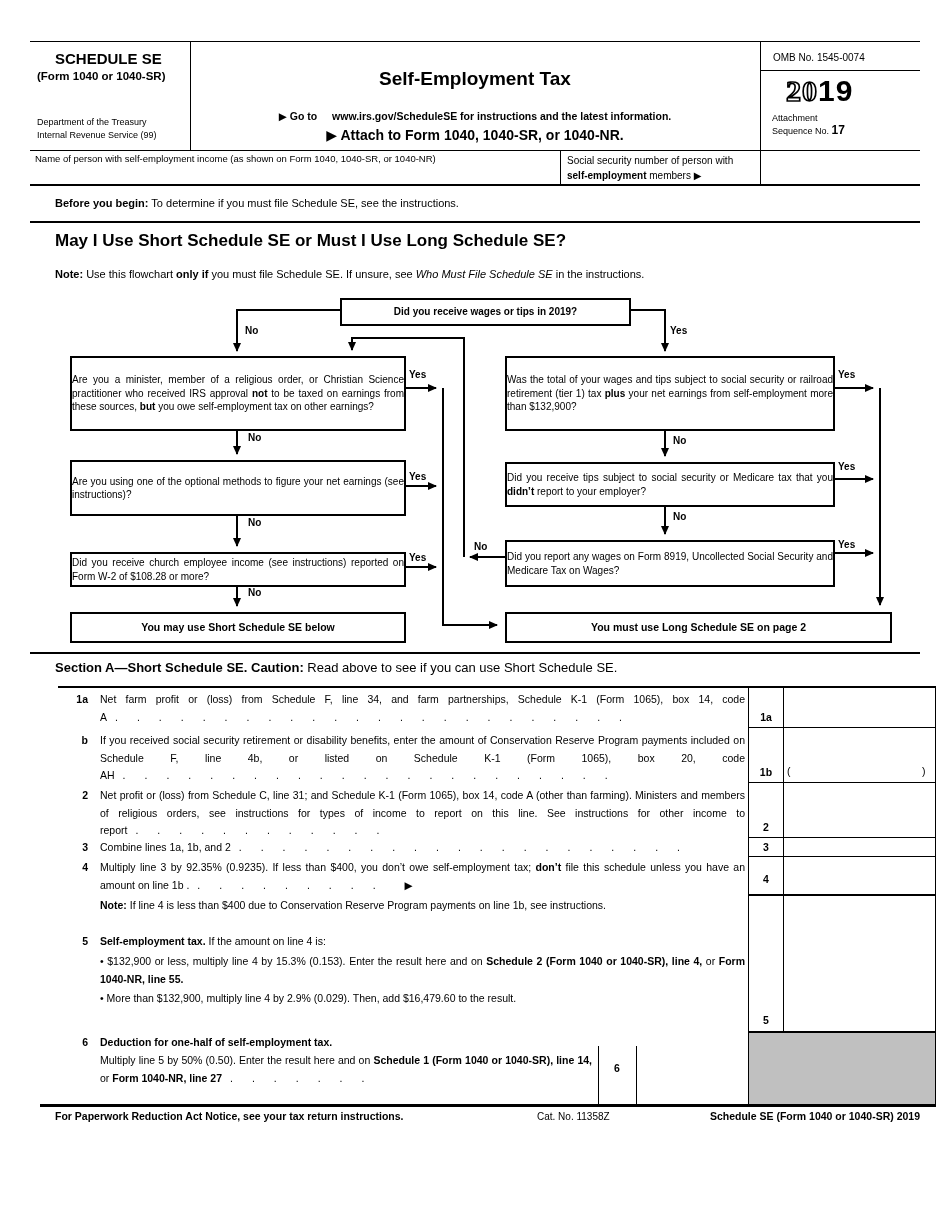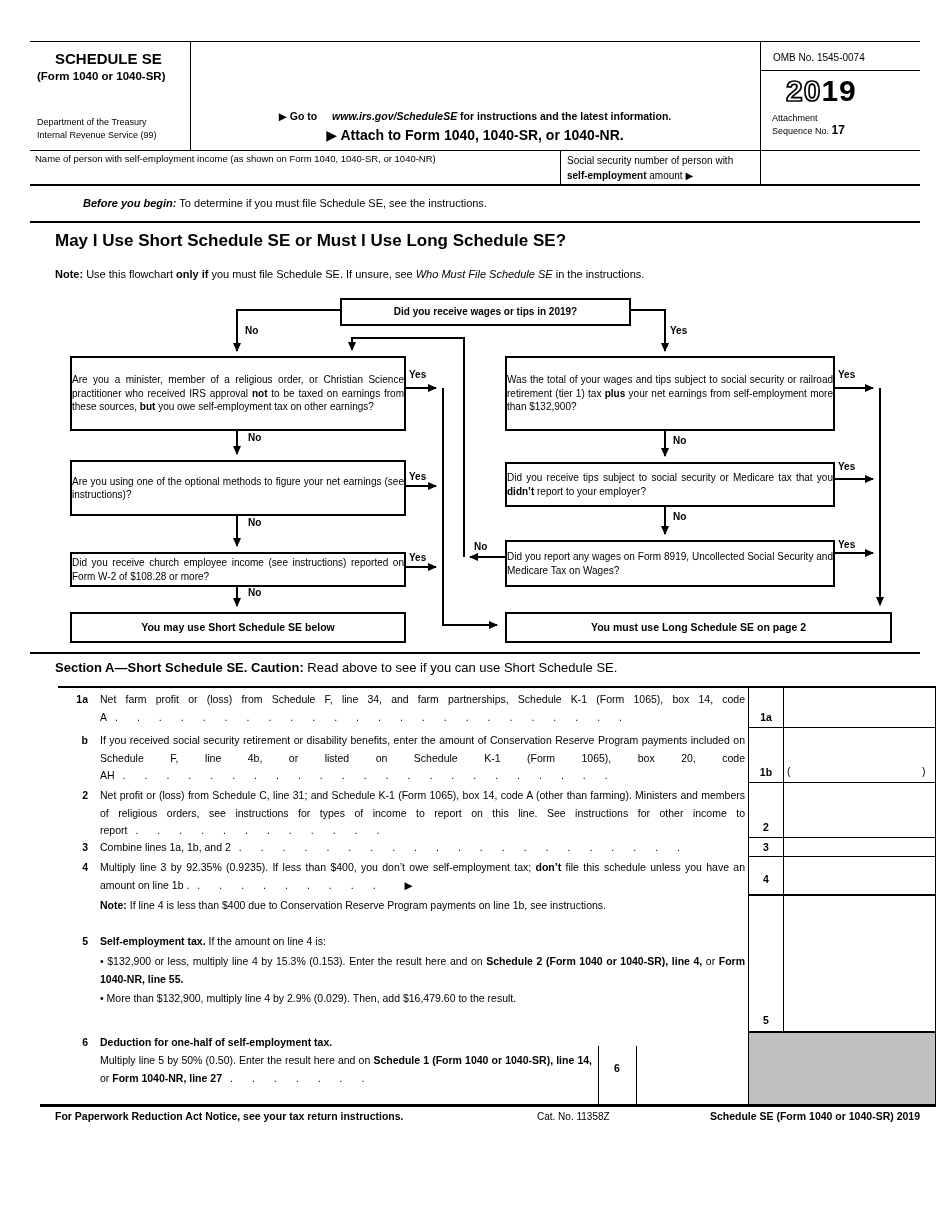--- a/index.html
+++ b/index.html
@@ -15,55 +15,56 @@
   .fc-box.center{font-weight:700;justify-content:center;}
   .fc-lbl{position:absolute;font-size:10px;font-weight:700;background:#fff;padding:0 2px;}
   .row-num{position:absolute;left:58px;width:30px;text-align:right;font-weight:700;
            font-size:10.5px;line-height:17.5px;}
   .row-desc{position:absolute;left:100px;width:645px;text-align:justify;
             font-size:10.5px;line-height:17.5px;overflow:hidden;}
   .cell-num{position:absolute;left:749px;width:34px;text-align:center;font-weight:700;
             font-size:10.5px;line-height:15px;}
   .leader{letter-spacing:19px;padding-left:8px;white-space:nowrap;}
   .small9{font-size:9px;line-height:12px;}
-  .yr20{color:#fff;-webkit-text-stroke:1.7px #000;font-weight:700;}
+  .yr20{color:#fff;-webkit-text-stroke:1.7px #000;font-weight:700;font-family:Liberation Serif, serif;}
   .yr19{font-weight:800;}
 </style>
 </head>
 <body>
 
 <div class="page">
 
   <div class="hline" style="left:30px;top:41px;width:890px;"></div>
   <div class="vline" style="left:190px;top:41px;height:109px;"></div>
   <div class="vline" style="left:760px;top:41px;height:144px;"></div>
 
   <div class="abs b" style="left:55px;top:50px;font-size:15px;">SCHEDULE SE</div>
   <div class="abs b" style="left:37px;top:70px;font-size:11.5px;">(Form 1040 or 1040-SR)</div>
   <div class="abs small9" style="left:37px;top:116px;">Department of the Treasury</div>
   <div class="abs small9" style="left:37px;top:129px;">Internal Revenue Service (99)</div>
 
-  <div class="abs" style="left:190px;top:110px;width:570px;text-align:center;font-size:10.5px;"><span style="font-weight: 700;">▶ Go to </span><span style="font-weight: 700; font-style: italic; padding-left: 12px;">www.irs.gov/ScheduleSE</span><span style="font-weight: 700;"> for instructions and the latest information.</span></div>
+  <div class="abs b" style="left:190px;top:68px;width:570px;text-align:center;font-size:19px;">Self-Employment Tax</div>
+  <div class="abs" style="left:190px;top:110px;width:570px;text-align:center;font-size:10.5px;"><span style="font-weight: 700;">▶ Go to </span><span style="font-weight: 700;  padding-left: 12px;">www.irs.gov/ScheduleSE</span><span style="font-weight: 700;"> for instructions and the latest information.</span></div>
   <div class="abs b" style="left:190px;top:127px;width:570px;text-align:center;font-size:14px;">▶ Attach to Form 1040, 1040-SR, or 1040-NR.</div>
 
   <div class="abs" style="left:773px;top:52px;font-size:10px;">OMB No. 1545-0074</div>
   <div class="hline" style="left:760px;top:70px;width:160px;"></div>
   <div class="abs" style="left:786px;top:74px;font-size:30px;letter-spacing:1px;"><span class="yr20">20</span><span class="yr19">19</span></div>
   <div class="abs small9" style="left:772px;top:112px;">Attachment</div>
   <div class="abs small9" style="left:772px;top:124px;"><span>Sequence No. </span><span class="b" style="font-size:12px;">17</span></div>
 
   <div class="hline" style="left:30px;top:150px;width:890px;"></div>
   <div class="abs" style="left:35px;top:153px;font-size:9.5px;">Name of person with self-employment income (as shown on Form 1040, 1040-SR, or 1040-NR)</div>
   <div class="abs" style="left:35px;top:165px;width:520px;height:18px;"></div>
   <div class="vline" style="left:560px;top:150px;height:35px;"></div>
-  <div class="abs" style="left:567px;top:153px;width:188px;font-size:10px;line-height:15px;"><span>Social security number of person with </span><span style="font-weight: 700;">self-employment</span><span> amount ▶</span></div>
+  <div class="abs" style="left:567px;top:153px;width:188px;font-size:10px;line-height:15px;"><span>Social security number of person with </span><span style="font-weight: 700;">self-employment</span><span> members ▶</span></div>
   <div class="abs" style="left:761px;top:151px;width:159px;height:33px;"></div>
   <div class="hline" style="left:30px;top:184px;width:890px;height:2px;"></div>
 
-  <div class="abs" style="left:55px;top:197px;font-size:11px;"><span style="font-weight: 700; font-style: italic; margin-left: 28px;">Before you begin:</span><span> To determine if you must file Schedule SE, see the instructions.</span></div>
+  <div class="abs" style="left:55px;top:197px;font-size:11px;"><span style="font-weight: 700; ">Before you begin:</span><span> To determine if you must file Schedule SE, see the instructions.</span></div>
   <div class="hline" style="left:30px;top:221px;width:890px;height:2px;"></div>
 
   <div class="abs" style="left:55px;top:268px;font-size:11px;"><span style="font-weight: 700;">Note:</span><span> Use this flowchart </span><span style="font-weight: 700;">only if</span><span> you must file Schedule SE. If unsure, see </span><span style="font-style: italic;">Who Must File Schedule SE</span><span> in the instructions.</span></div>
   <div class="abs b" style="left:55px;top:231px;font-size:17px;">May I Use Short Schedule SE or Must I Use Long Schedule SE?</div>
 
   <div class="abs" style="left:0;top:295px;width:950px;height:353px;">
     <svg width="950" height="353" viewBox="0 0 950 353" style="position:absolute;left:0;top:0;pointer-events:none;">
       <defs>
         <marker id="arr" markerUnits="userSpaceOnUse" markerWidth="10" markerHeight="10" refX="8" refY="4" orient="auto">
           <path d="M0,0 L9,4 L0,8 Z" fill="#000"></path>

